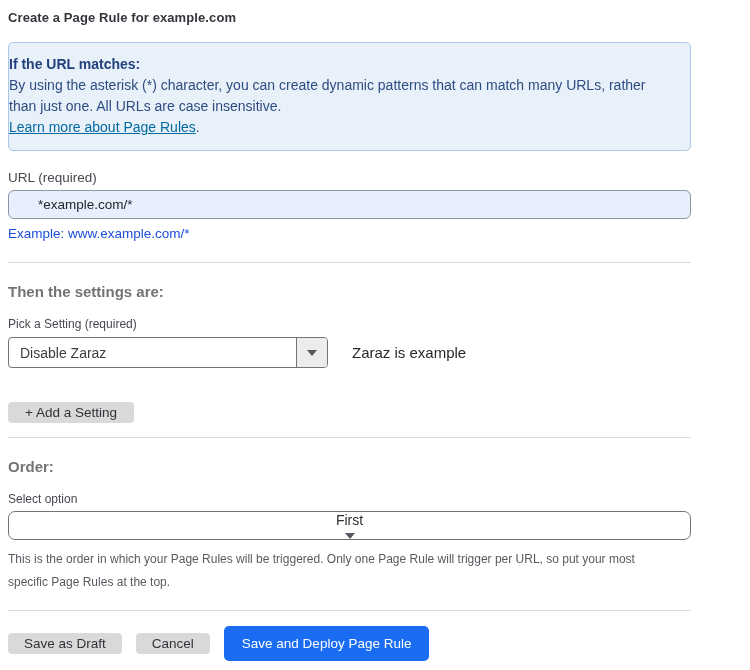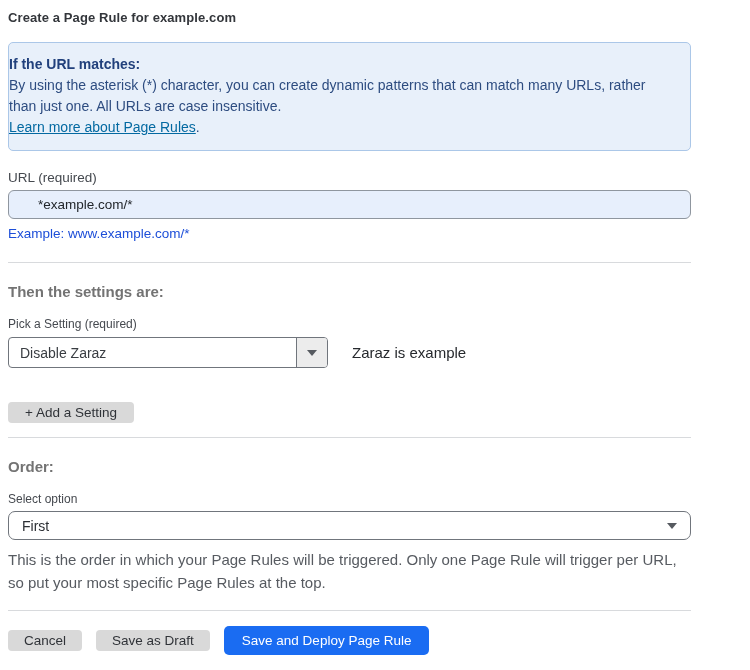--- a/index.html
+++ b/index.html
@@ -142,46 +142,47 @@
     margin-top: 5px;
     width: 100%;
     height: 29px;
     border: 1px solid #70757c;
     border-radius: 7px;
     background: #ffffff;
     display: flex;
     align-items: center;
     padding: 0 13px;
     cursor: pointer;
+    flex-direction: column;
   }
   .order-select .select-value {
     flex: 1;
     font-size: 14px;
     color: #2c2f34;
   }
   .order-help {
     margin-top: 8px;
-    font-size: 15px;
+    font-size: 12px;
     line-height: 23px;
     color: #575b61;
     max-width: 670px;
   }
   .actions-row {
     margin-top: 15px;
     display: flex;
     align-items: center;
     gap: 14px;
   }
   .btn-primary {
     background: #1a6cf2;
     color: #ffffff;
     border-radius: 5px;
     font-size: 13.5px;
     padding: 0 18px;
-    height: 29px;
+    height: 35px;
   }
 </style>
 </head>
 <body>
 
 <div class="container">
 
   <h1 class="page-title">Create a Page Rule for example.com</h1>
 
   <div class="info-box">
@@ -221,18 +222,18 @@
   <div class="order-select">
     <span class="select-value">First</span>
     <span class="caret"></span>
   </div>
 
   <div class="order-help">This is the order in which your Page Rules will be triggered. Only one Page Rule will trigger per URL, so put your most specific Page Rules at the top.</div>
 
   <hr class="divider" style="margin-top:16px;">
 
   <div class="actions-row">
+    <button class="btn-gray">Save as Draft</button>
     <button class="btn-gray">Cancel</button>
-    <button class="btn-gray">Save as Draft</button>
     <button class="btn-primary">Save and Deploy Page Rule</button>
   </div>
 
 </div>
 
 </body></html>

